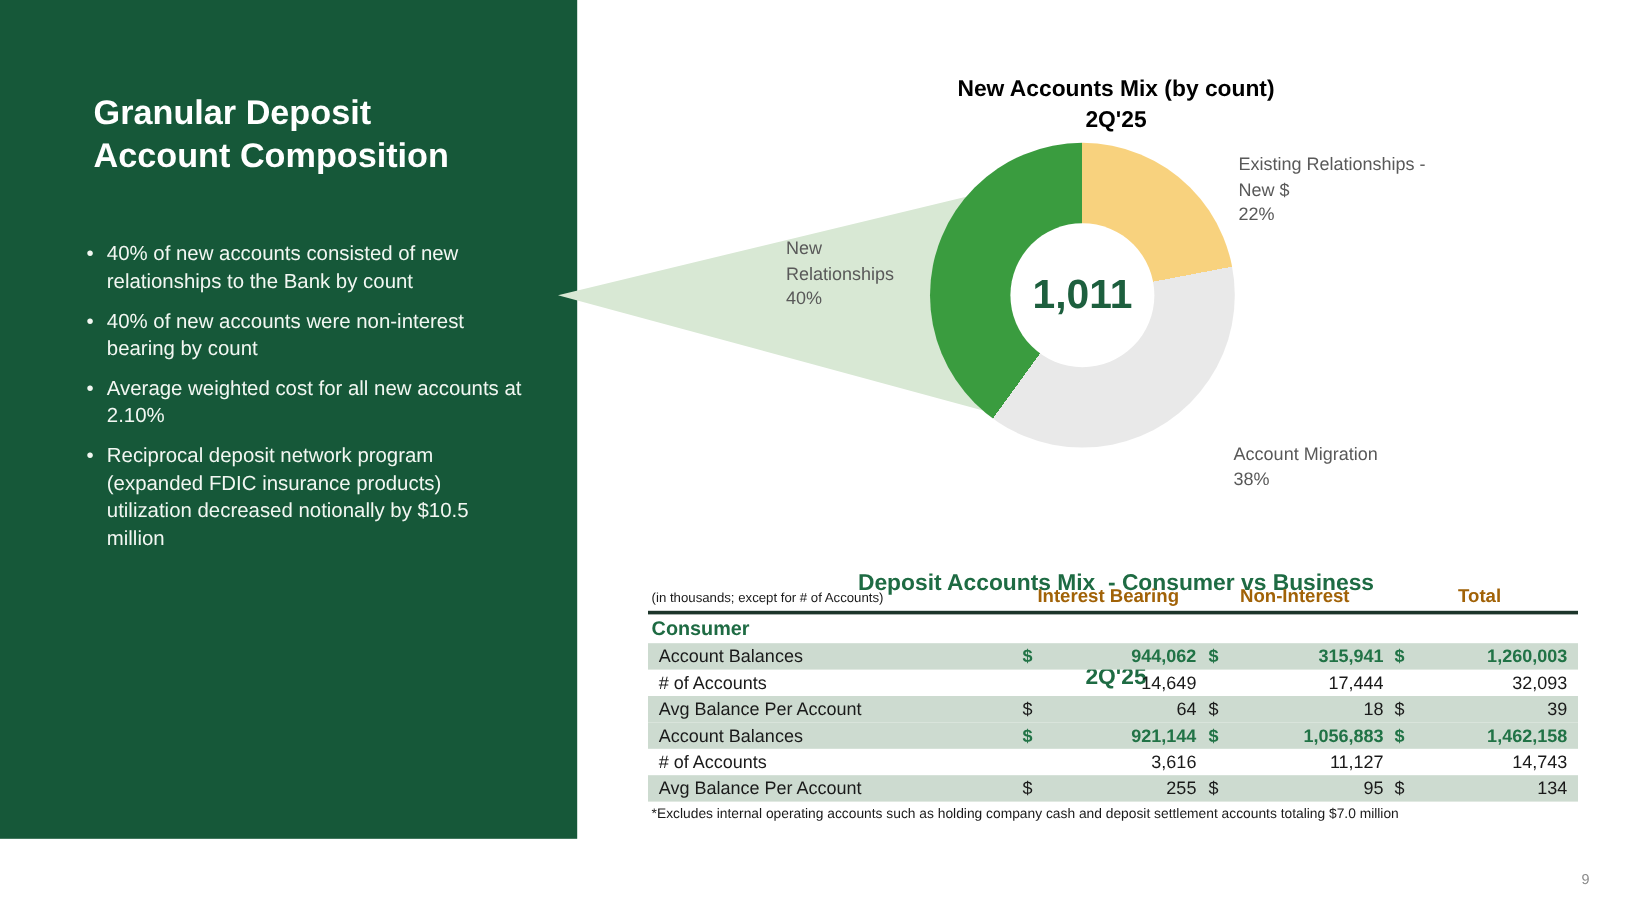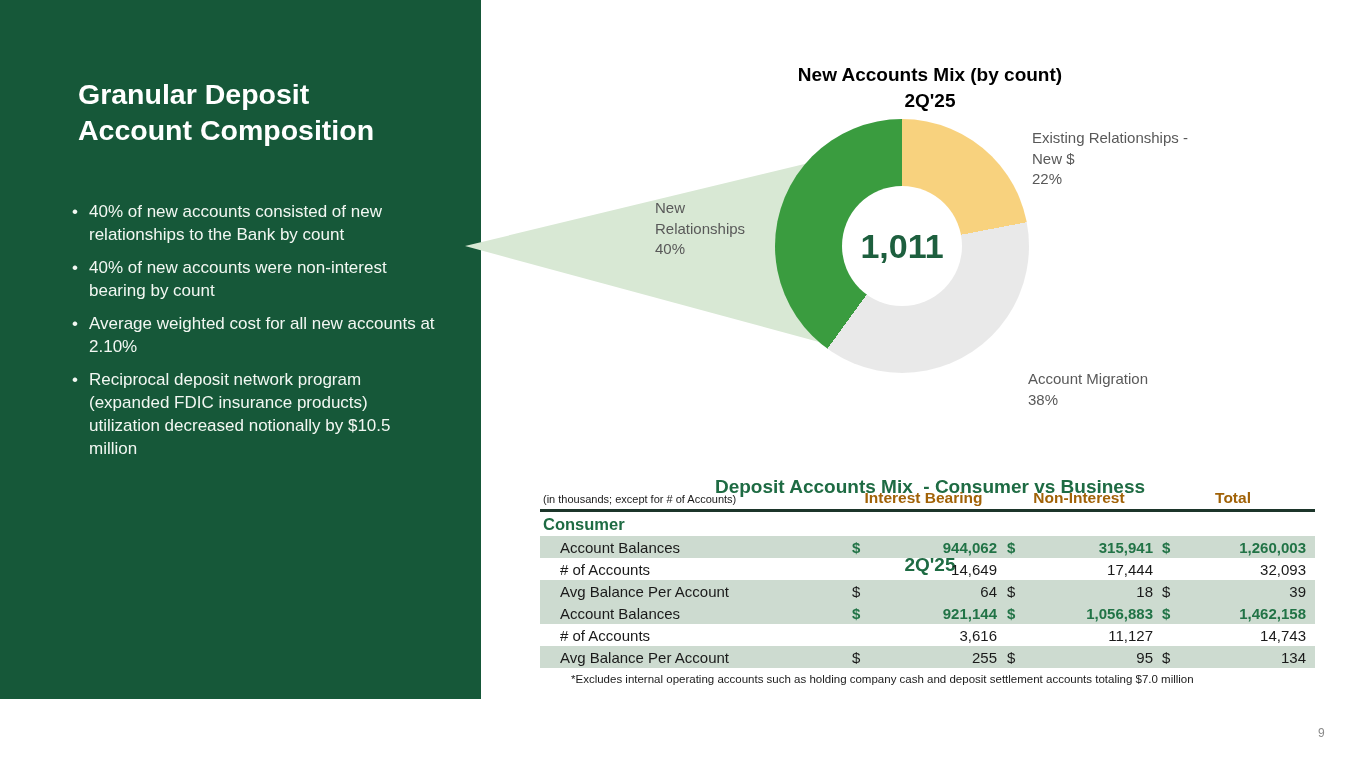--- a/index.html
+++ b/index.html
@@ -54,38 +54,38 @@
   .lbl-migration { left: 1028px; top: 324px; margin-top: 45px; }
 
   
   .table-title {
     position: absolute; left: 560px; top: 422px; width: 740px; text-align: center;
     color: #1E6B43; font-size: 19px; font-weight: bold; line-height: 26px; white-space: pre-wrap;
   }
   .dep-table { position: absolute; left: 540px; top: 487px; width: 775px; font-size: 15px; color: #1a1a1a; }
   .t-row { display: flex; align-items: center; height: 22px; width: 775px; padding-right: 7px; }
   .t-row.shaded { background: #CDDBD0; }
-  .t-label { flex: 0 0 308px; padding-left: 20px; white-space: nowrap; }
+  .t-label { flex: 0 0 308px; padding-left: 9px; white-space: nowrap; }
   .vgroup { display: flex; justify-content: space-between; align-items: center; }
   .g2 { flex: 0 0 151px; margin-right: 4px; }
   .g3 { flex: 0 0 152px; margin-right: 3px; }
   .g4 { flex: 0 0 150px; }
   .dollar { padding-left: 4px; }
   .num { text-align: right; padding-right: 2px; }
   .green-val .dollar, .green-val .num { color: #217346; font-weight: bold; }
 
   .t-header { display: flex; align-items: flex-end; height: 22px; width: 775px; padding-right: 7px; }
   .t-note { flex: 0 0 308px; font-size: 11px; color: #1a1a1a; padding-left: 3px; padding-bottom: 4px; white-space: nowrap; }
   .t-colhead { font-weight: bold; color: #a16207; font-size: 15.5px; text-align: center; padding-bottom: 2px; }
   .t-rule { width: 775px; height: 3px; background: #1C352A; }
 
   .t-section { display: flex; align-items: center; height: 24px; width: 775px;
     color: #1E6B43; font-size: 16.5px; font-weight: bold; padding-left: 3px; }
 
-  .footnote { margin-top: 5px; font-size: 11.5px; color: #1a1a1a; padding-left: 3px; margin-left: 28px; }
+  .footnote { margin-top: 5px; font-size: 11.5px; color: #1a1a1a; padding-left: 3px; }
 
   .page-number { position: absolute; left: 1318px; top: 726px; font-size: 12px; color: #8a8a8a; }
 </style>
 </head>
 <body>
 
 <div class="slide">
 
   <div class="sidebar">
     <div class="side-title">

